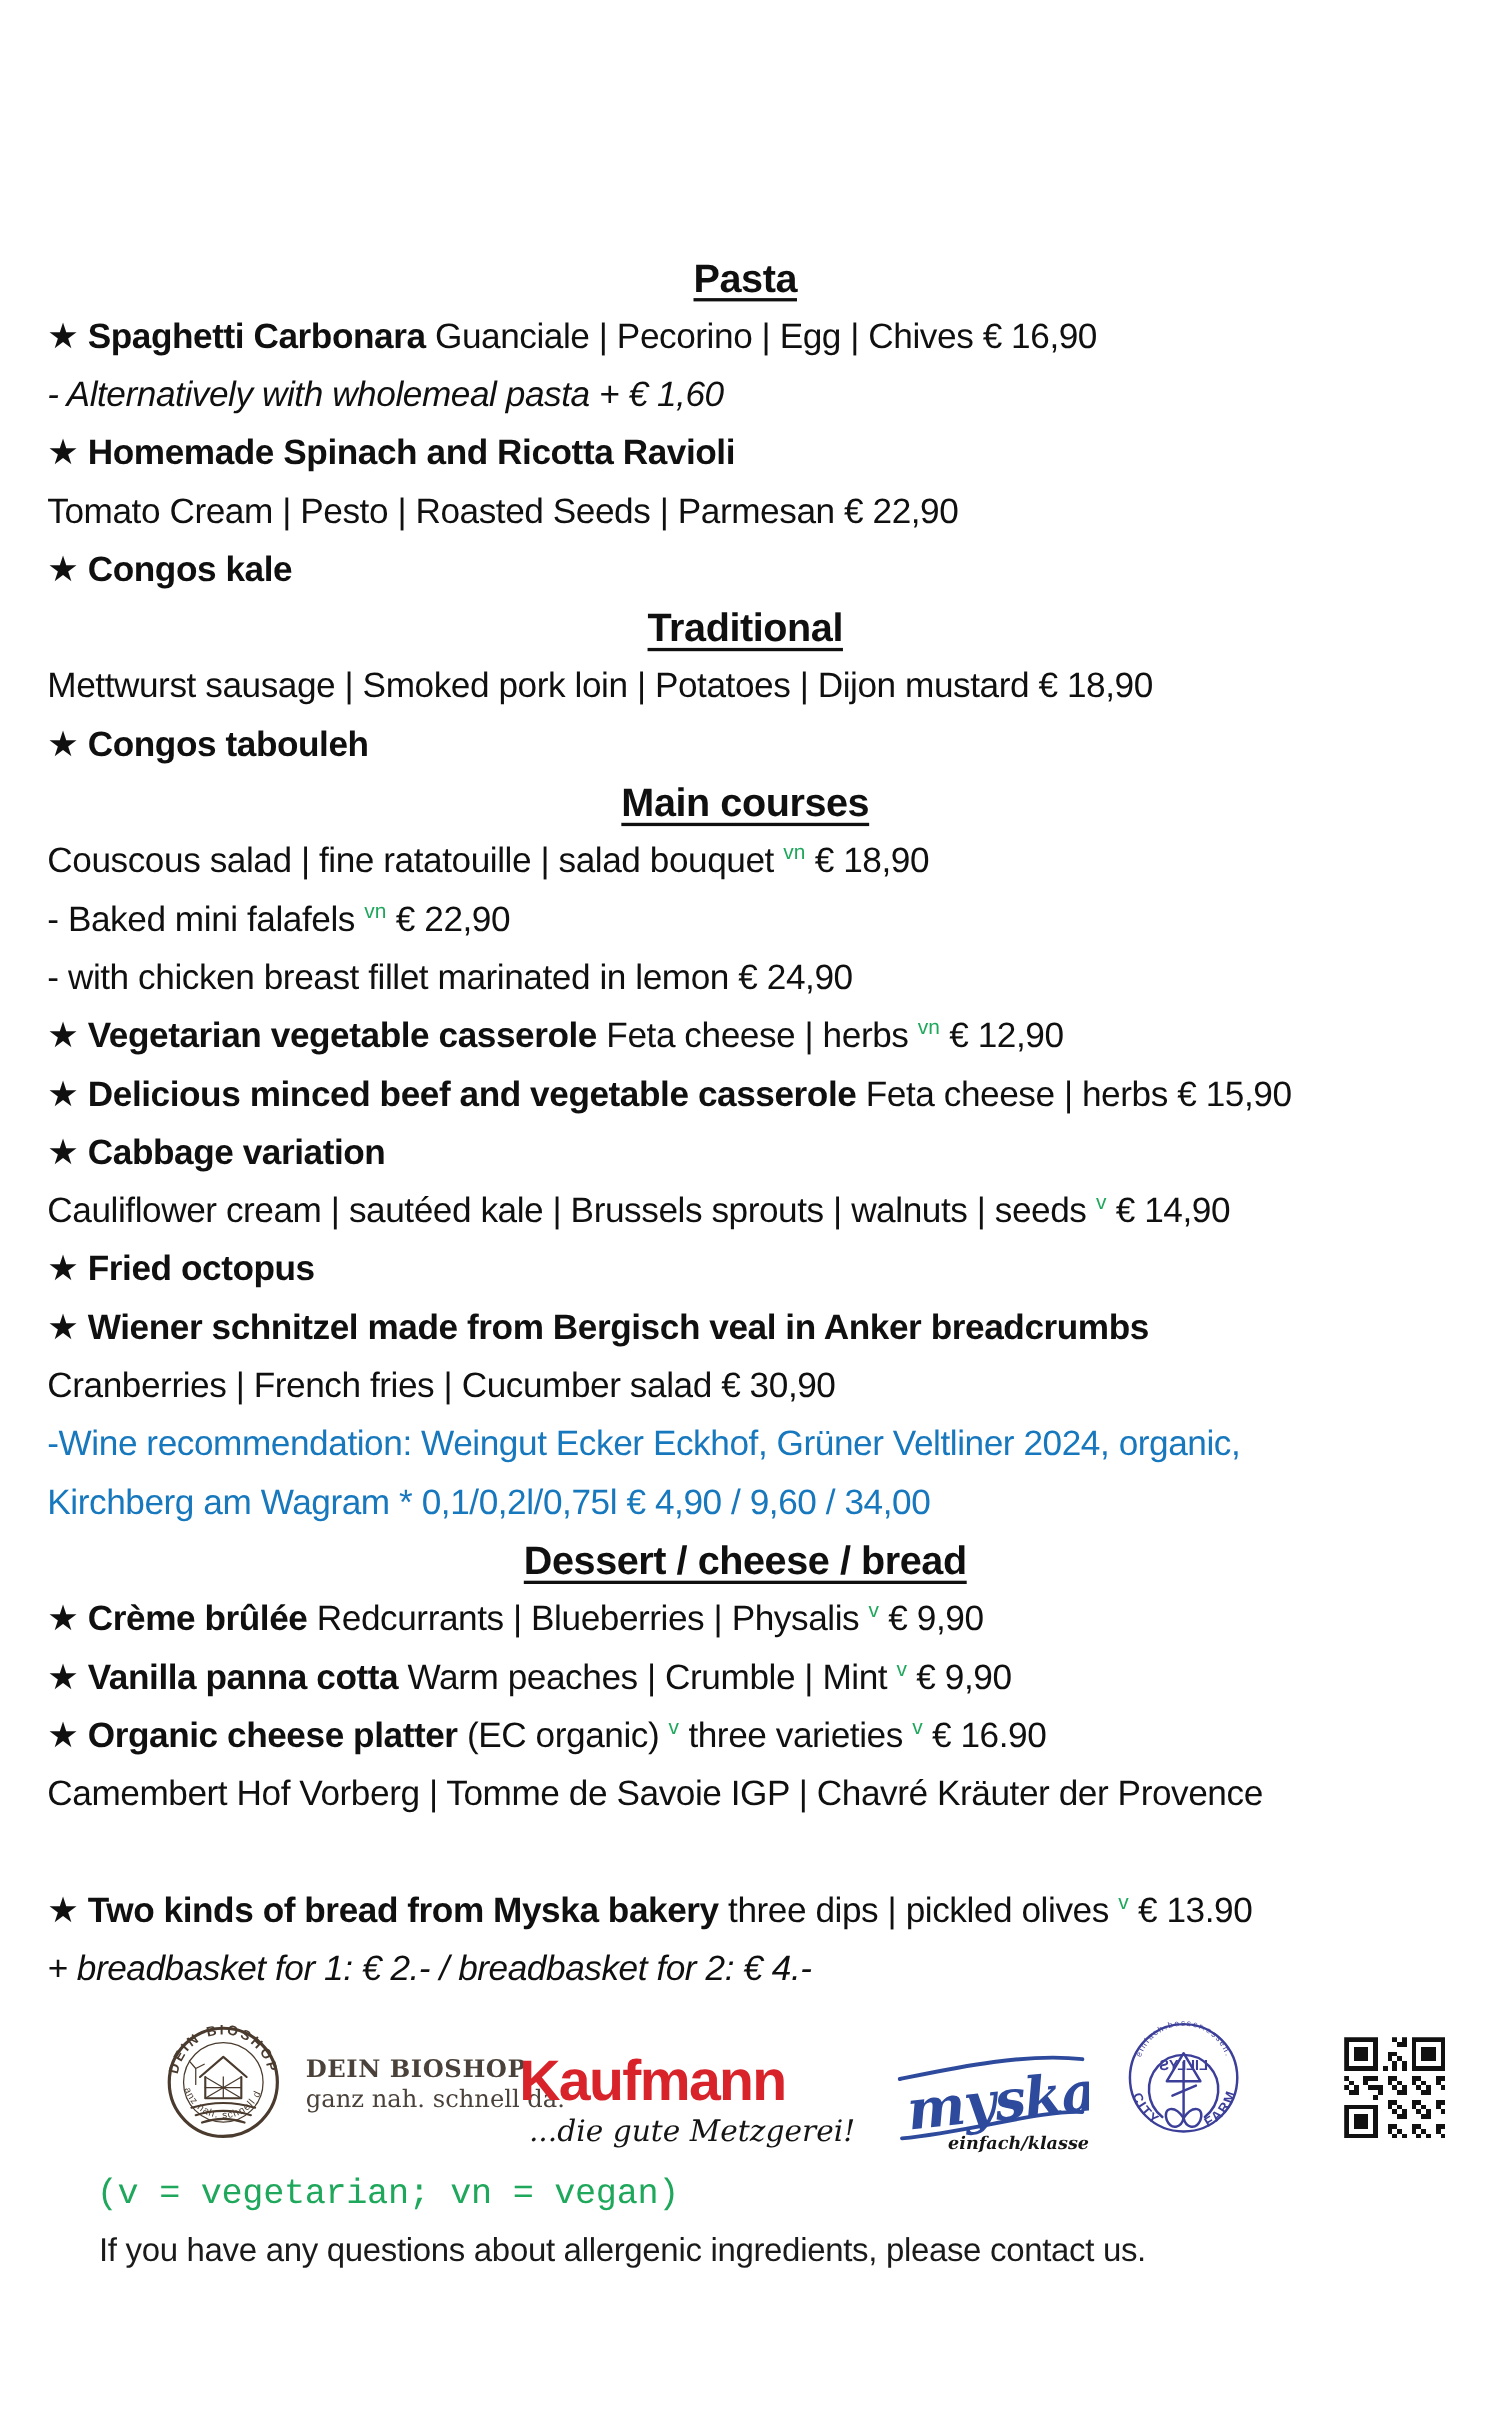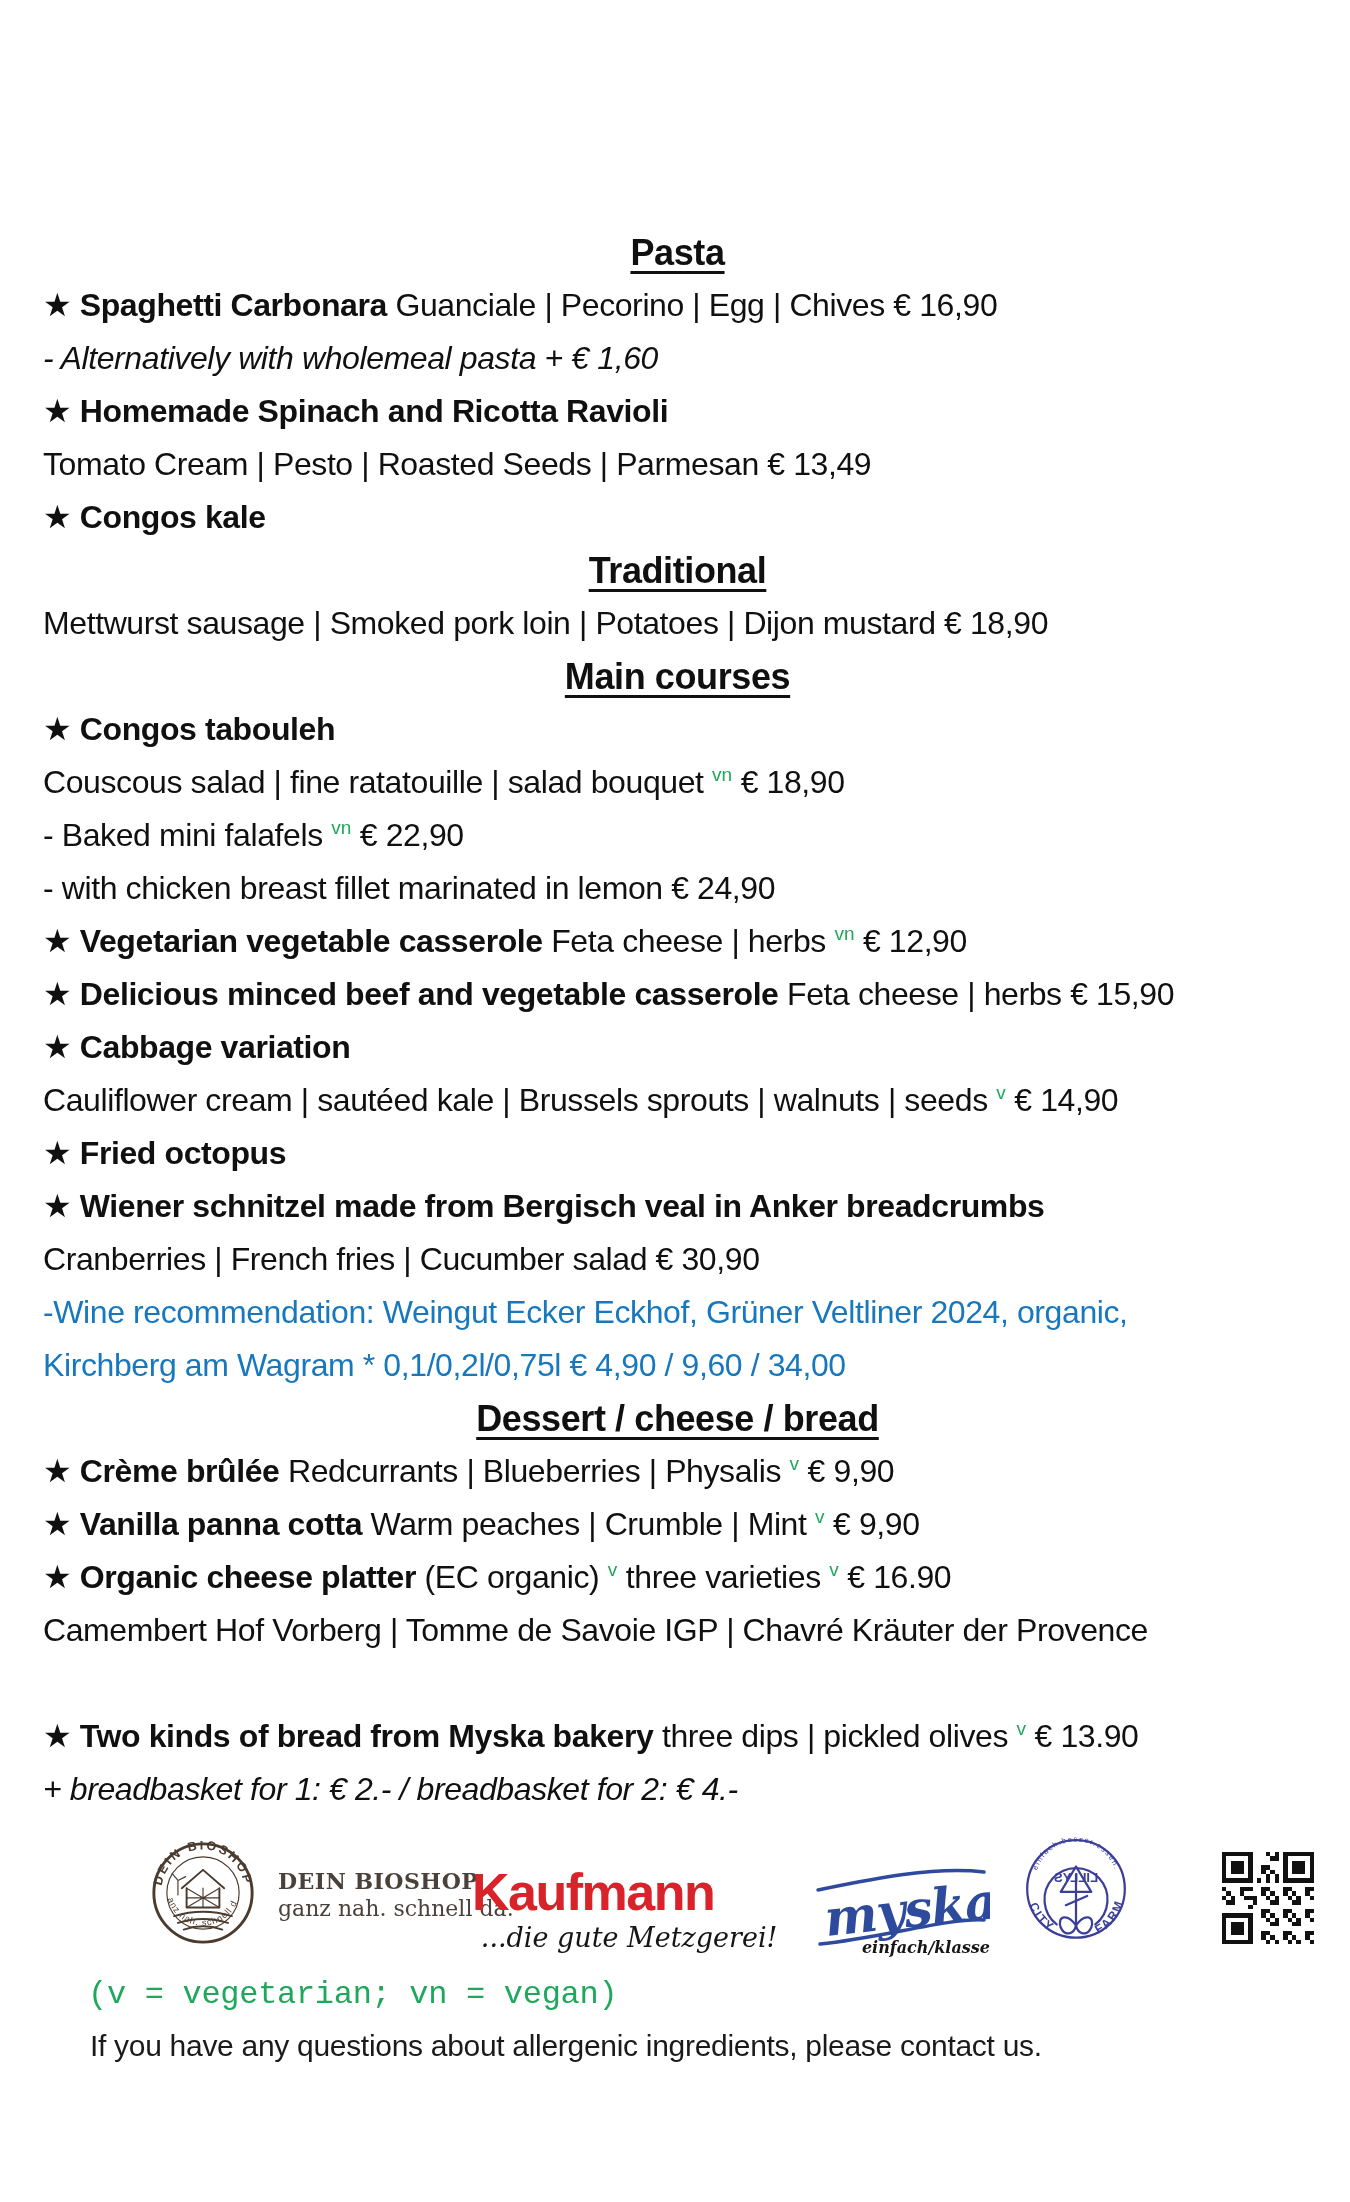--- a/index.html
+++ b/index.html
@@ -78,26 +78,26 @@
 </head>
 <body>
 
 <div class="page">
 
   <div class="menu" id="menu-lines">
       <div class="line heading"><span class="heading-text">Pasta</span></div>
       <div class="line "><span class="run-star">★ </span><span class="run-b">Spaghetti Carbonara</span><span class="run-r"> Guanciale | Pecorino | Egg | Chives € 16,90</span></div>
       <div class="line "><span class="run-i">- Alternatively with wholemeal pasta + € 1,60</span></div>
       <div class="line "><span class="run-star">★ </span><span class="run-b">Homemade Spinach and Ricotta Ravioli</span></div>
-      <div class="line "><span class="run-r">Tomato Cream | Pesto | Roasted Seeds | Parmesan € 13,49</span></div>
+      <div class="line "><span class="run-r">Tomato Cream | Pesto | Roasted Seeds | Parmesan € 22,90</span></div>
       <div class="line "><span class="run-star">★ </span><span class="run-b">Congos kale</span></div>
       <div class="line heading"><span class="heading-text">Traditional</span></div>
       <div class="line "><span class="run-r">Mettwurst sausage | Smoked pork loin | Potatoes | Dijon mustard € 18,90</span></div>
+      <div class="line "><span class="run-star">★ </span><span class="run-b">Congos tabouleh</span></div>
       <div class="line heading"><span class="heading-text">Main courses</span></div>
-      <div class="line "><span class="run-star">★ </span><span class="run-b">Congos tabouleh</span></div>
       <div class="line "><span class="run-r">Couscous salad | fine ratatouille | salad bouquet </span><sup class="run-sup">vn</sup><span class="run-r"> € 18,90</span></div>
       <div class="line "><span class="run-r">- Baked mini falafels </span><sup class="run-sup">vn</sup><span class="run-r"> € 22,90</span></div>
       <div class="line "><span class="run-r">- with chicken breast fillet marinated in lemon € 24,90</span></div>
       <div class="line "><span class="run-star">★ </span><span class="run-b">Vegetarian vegetable casserole</span><span class="run-r"> Feta cheese | herbs </span><sup class="run-sup">vn</sup><span class="run-r"> € 12,90</span></div>
       <div class="line "><span class="run-star">★ </span><span class="run-b">Delicious minced beef and vegetable casserole</span><span class="run-r"> Feta cheese | herbs € 15,90</span></div>
       <div class="line "><span class="run-star">★ </span><span class="run-b">Cabbage variation</span></div>
       <div class="line "><span class="run-r">Cauliflower cream | sautéed kale | Brussels sprouts | walnuts | seeds </span><sup class="run-sup">v</sup><span class="run-r"> € 14,90</span></div>
       <div class="line "><span class="run-star">★ </span><span class="run-b">Fried octopus</span></div>
       <div class="line "><span class="run-star">★ </span><span class="run-b">Wiener schnitzel made from Bergisch veal in Anker breadcrumbs</span></div>
       <div class="line "><span class="run-r">Cranberries | French fries | Cucumber salad € 30,90</span></div>

